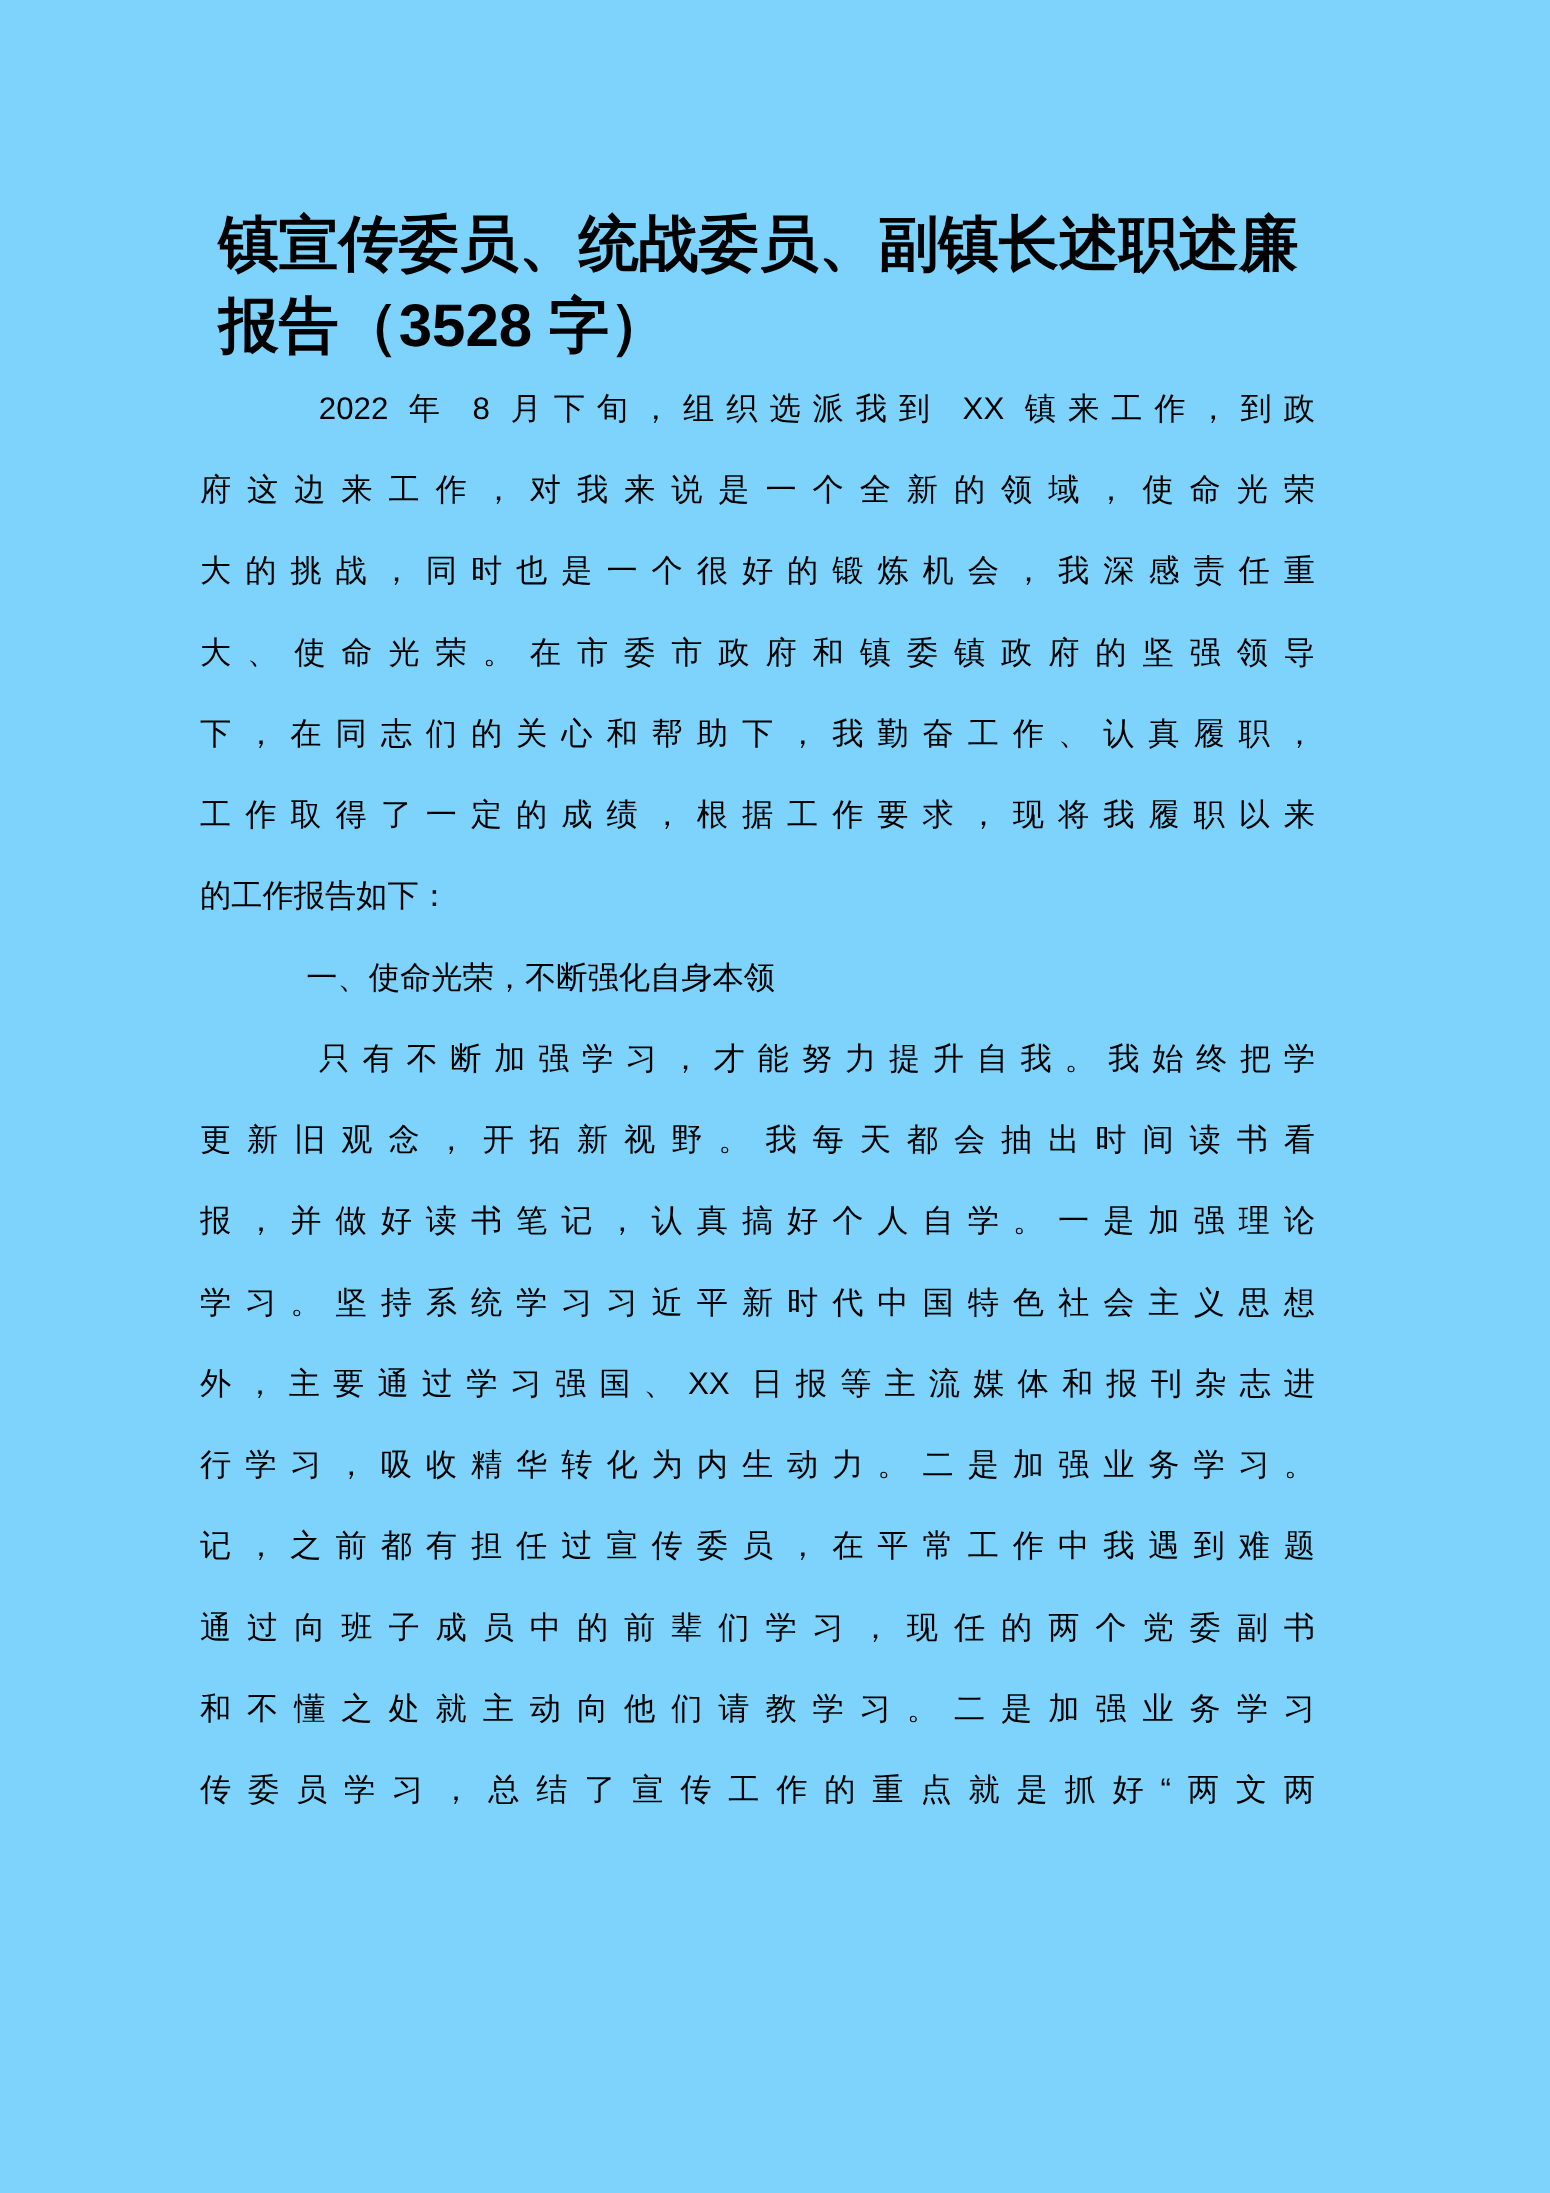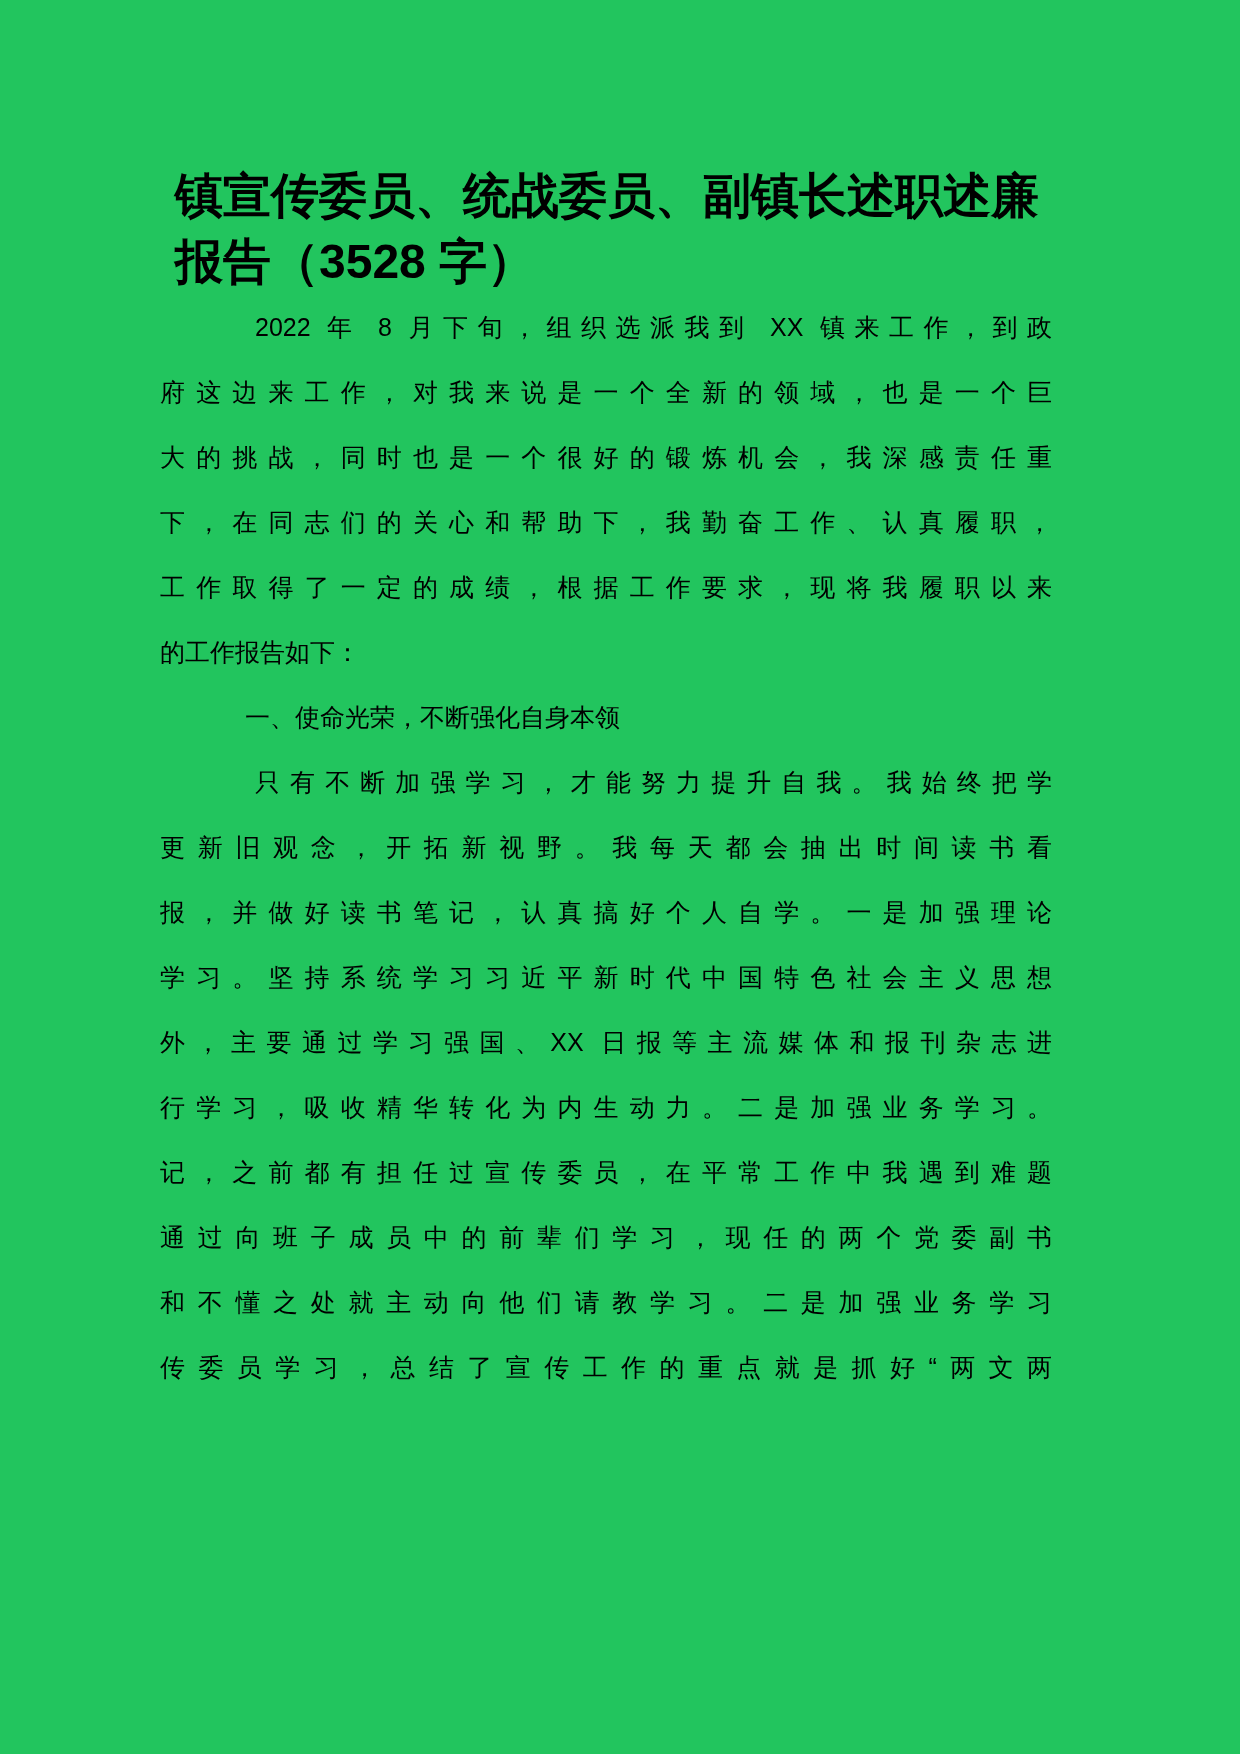--- a/index.html
+++ b/index.html
@@ -4,21 +4,21 @@
 <style>
   html, body {
     margin: 0;
     padding: 0;
     background: #ffffff;
   }
   .page {
     position: relative;
     width: 1240px;
     height: 1754px;
-    background: #22c55e;
+    background: #7dd3fc;
     color: #000000;
     font-family: "Liberation Sans", "DejaVu Sans", sans-serif;
     overflow: hidden;
   }
   .doc {
     padding: 163px 188px 0 160px; 
   }
   .title {
     font-size: 48px;
     font-weight: 700;
@@ -50,22 +50,23 @@
 
 <div class="page">
   <div class="doc">
     <div class="title">
         <div class="title-line">镇宣传委员、统战委员、副镇长述职述廉</div>
         <div class="title-line">报告（3528 字）</div>
       </div>
     <div class="body">
         <div class="paragraph">
           <div class="line indent">2022 年 8 月下旬，组织选派我到 XX 镇来工作，到政</div>
-          <div class="line">府这边来工作，对我来说是一个全新的领域，也是一个巨</div>
+          <div class="line">府这边来工作，对我来说是一个全新的领域，使命光荣</div>
           <div class="line">大的挑战，同时也是一个很好的锻炼机会，我深感责任重</div>
+          <div class="line">大、使命光荣。在市委市政府和镇委镇政府的坚强领导</div>
           <div class="line">下，在同志们的关心和帮助下，我勤奋工作、认真履职，</div>
           <div class="line">工作取得了一定的成绩，根据工作要求，现将我履职以来</div>
           <div class="line no-just">的工作报告如下：</div>
         </div>
         <div class="heading">
           <div class="line indent no-just">一、使命光荣，不断强化自身本领</div>
         </div>
         <div class="paragraph">
           <div class="line indent">只有不断加强学习，才能努力提升自我。我始终把学</div>
           <div class="line">更新旧观念，开拓新视野。我每天都会抽出时间读书看</div>

